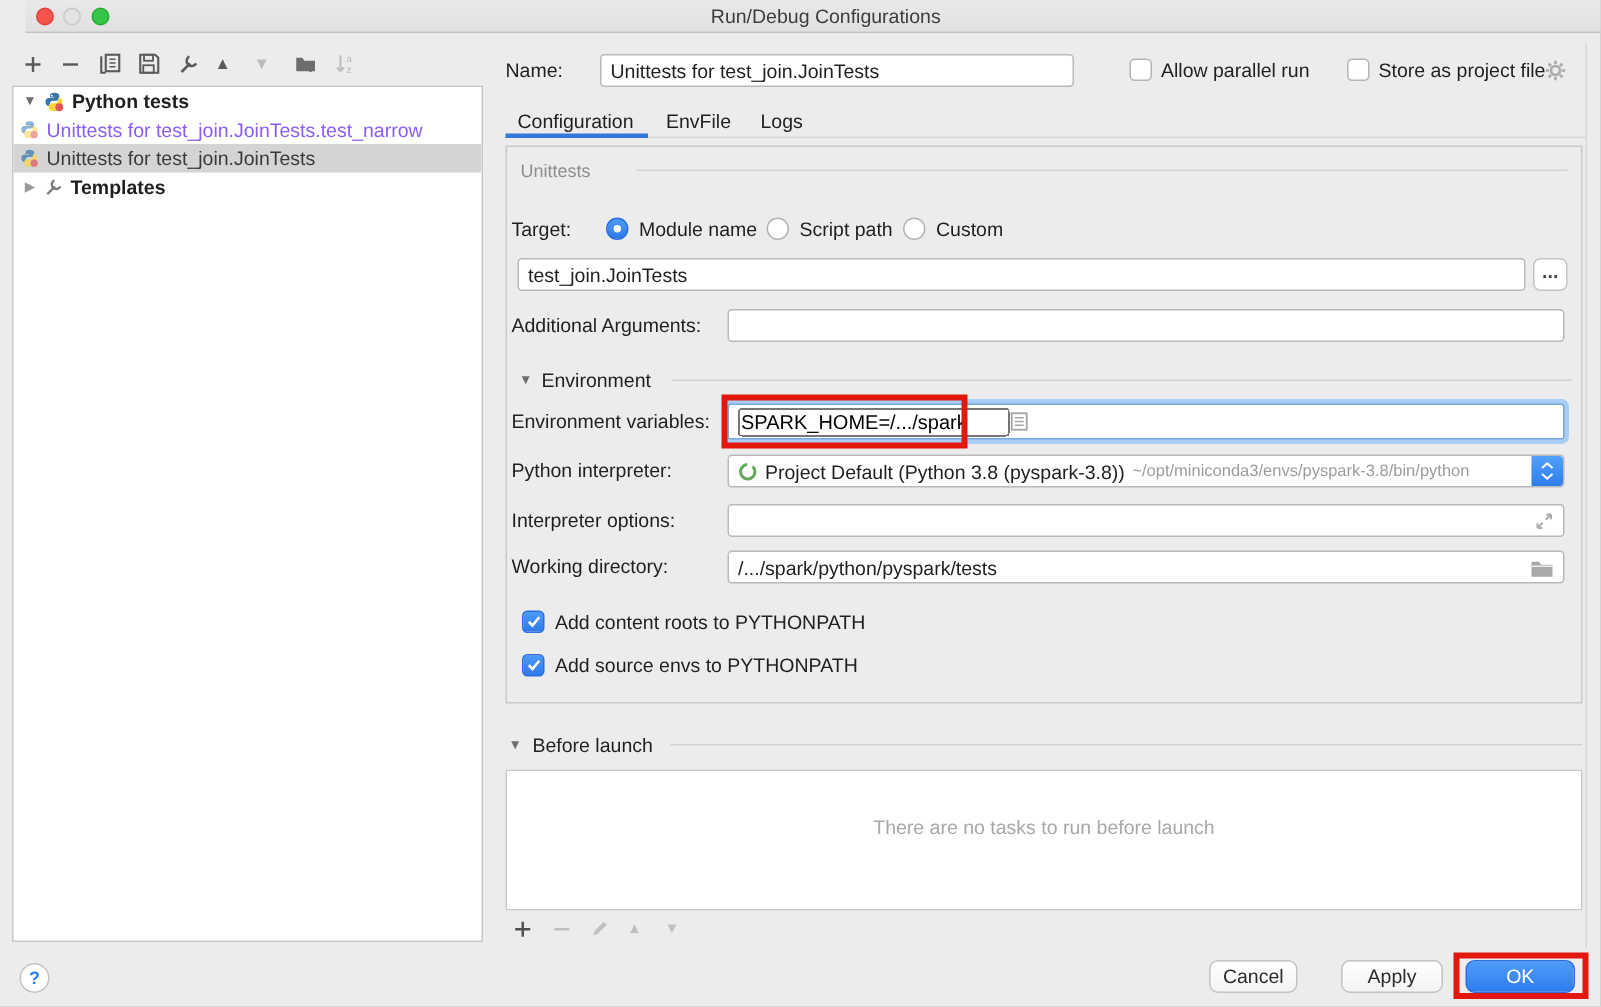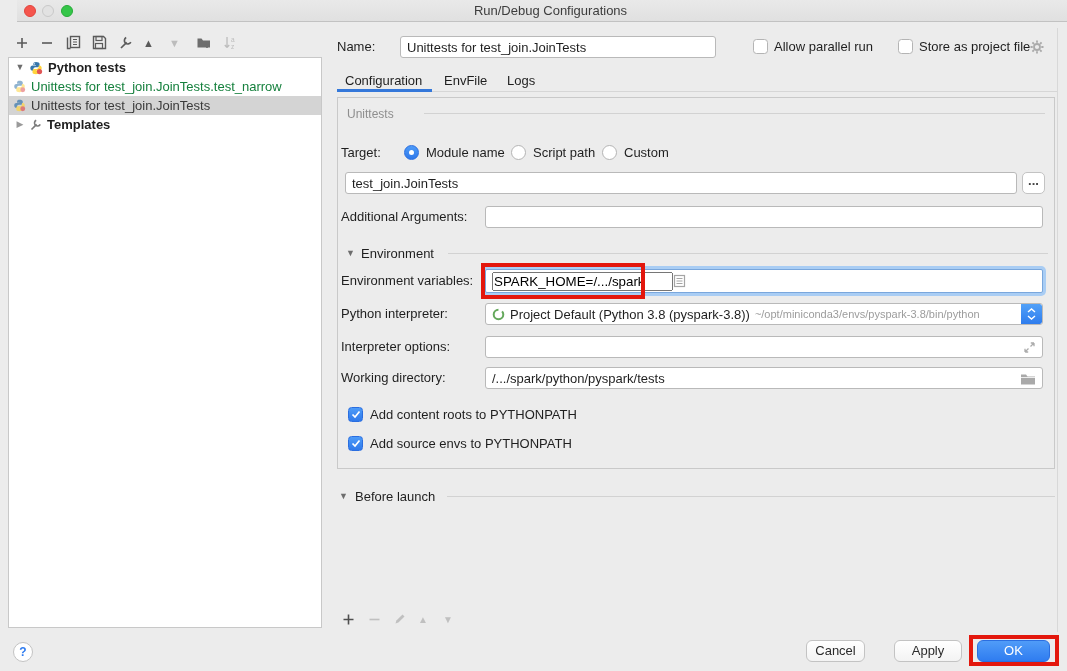--- a/index.html
+++ b/index.html
@@ -144,21 +144,21 @@
       <span class="t-label bold">Python tests</span>
     </div>
     <div class="tree-row">
       <span class="icon t-icon child-indent" style="opacity:.55">
         <svg width="13" height="13" viewBox="0 0 16 16">
             <path fill="#3776ab" d="M8 1C6 1 5 1.8 5 3v1.5h3V5H4C2.7 5 1.5 6 1.5 8S2.7 11 4 11h1V9.2C5 8 6 7 7.2 7H10c1 0 2-.8 2-2V3c0-1.2-1.5-2-4-2z"></path>
             <path fill="#ffd43b" d="M8 15c2 0 3-.8 3-2v-1.5H8V11h4c1.3 0 2.5-1 2.5-3S13.3 5 12 5h-1v1.8C11 8 10 9 8.8 9H6c-1 0-2 .8-2 2v2c0 1.2 1.5 2 4 2z"></path>
             <circle cx="12" cy="12" r="3" fill="#e05555"></circle>
           </svg>
         </span>
-      <span class="t-label" style="color:#15803d">Unittests for test_join.JoinTests.test_narrow</span>
+      <span class="t-label" style="color:#8b5cf6">Unittests for test_join.JoinTests.test_narrow</span>
     </div>
     <div class="tree-row selected">
       <span class="icon t-icon child-indent" style="opacity:.7">
         <svg width="13" height="13" viewBox="0 0 16 16">
             <path fill="#3776ab" d="M8 1C6 1 5 1.8 5 3v1.5h3V5H4C2.7 5 1.5 6 1.5 8S2.7 11 4 11h1V9.2C5 8 6 7 7.2 7H10c1 0 2-.8 2-2V3c0-1.2-1.5-2-4-2z"></path>
             <path fill="#ffd43b" d="M8 15c2 0 3-.8 3-2v-1.5H8V11h4c1.3 0 2.5-1 2.5-3S13.3 5 12 5h-1v1.8C11 8 10 9 8.8 9H6c-1 0-2 .8-2 2v2c0 1.2 1.5 2 4 2z"></path>
             <circle cx="12" cy="12" r="3" fill="#e05555"></circle>
           </svg>
         </span>
       <span class="t-label" style="color:#3a3a3a">Unittests for test_join.JoinTests</span>
@@ -291,20 +291,23 @@
     <svg width="10" height="9">
         <path d="M1.5 4.5 4 7l4.5-5.5" fill="none" stroke="#fff" stroke-width="1.7"></path>
       </svg>
     </span>
   <span class="label" style="left:370px;top:433px">Add source envs to PYTHONPATH</span>
 
   <span class="twisty-small" style="left:339px;top:491px">▼</span>
   <span class="section-label" style="left:355px;top:489px">Before launch</span>
   <div class="sep-line" style="left:447px;top:496px;width:608px"></div>
 
+  <div class="empty-box">
+    <div class="empty-msg">There are no tasks to run before launch</div>
+  </div>
 
   <span class="icon abs" style="left:342px;top:613px">
     <svg width="13" height="13">
         <path d="M6.5 1.5v10M1.5 6.5h10" stroke="#4f4f4f" stroke-width="1.6"></path>
       </svg>
     </span>
   <span class="icon abs" style="left:368px;top:613px">
     <svg width="13" height="13">
         <path d="M1.5 6.5h10" stroke="#c0c0c0" stroke-width="1.6"></path>
       </svg>

